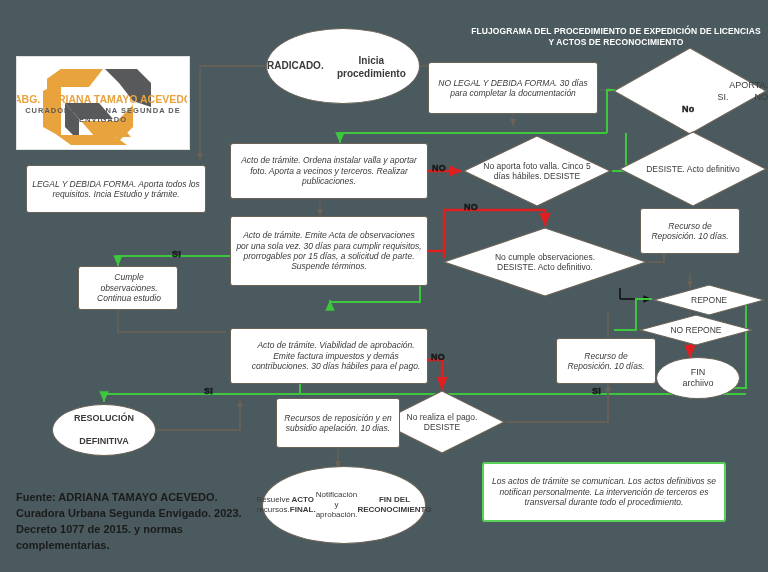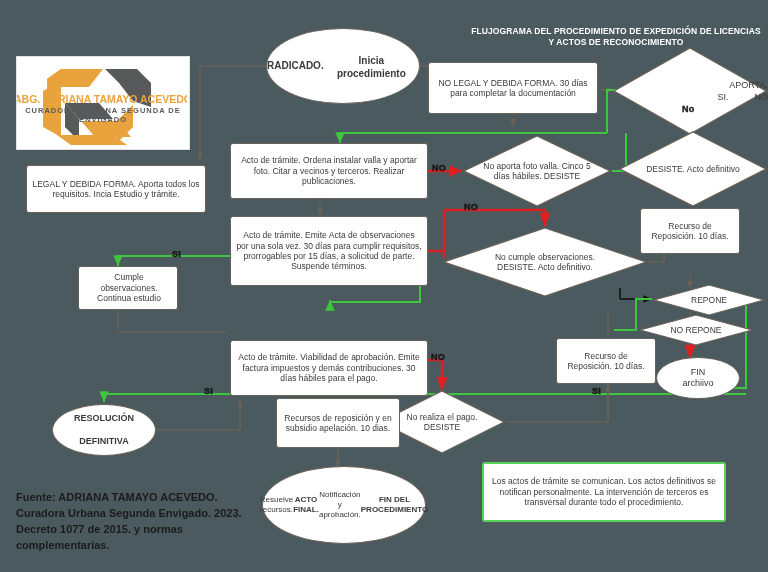--- a/index.html
+++ b/index.html
@@ -8,21 +8,21 @@
     width:768px;height:572px;
     background:#4a5a5e;
     font-family:"Liberation Sans", sans-serif;
     overflow:hidden;
   }
   #stage{position:relative;width:768px;height:572px;}
   svg#wires{position:absolute;left:0;top:0;width:768px;height:572px;}
   .node{position:absolute;box-sizing:border-box;background:#ffffff;
         color:#3a3a3a;display:flex;align-items:center;justify-content:center;
         text-align:center;line-height:1.22;}
-  .rect{border:1px solid #6b6257;border-radius:3px;padding:3px 5px;}
+  .rect{border:1px solid #6b6257;border-radius:3px;padding:3px 5px;font-style:italic;}
   .rect.green{border:2px solid #57d357;}
   .oval{border:1px solid #6b6257;border-radius:50%;}
   .diamond{background:transparent;border:none;}
   .diamond .dface{position:absolute;left:0;top:0;width:100%;height:100%;}
   .label{position:absolute;font-weight:bold;color:#1d1d1d;
          -webkit-text-stroke:0.4px #111;letter-spacing:0.2px;}
   #title{position:absolute;color:#ffffff;font-weight:bold;font-size:8.5px;
          text-align:center;line-height:1.35;letter-spacing:.1px;}
   #logo{position:absolute;background:#fff;border:1px solid #e2e2e2;}
   #logo svg{display:block;}
@@ -187,21 +187,21 @@
       <polygon points="75,2 148,39 75,76 2,39" fill="#ffffff" stroke="#6b6257" stroke-width="1.2"></polygon>
     </svg>
     <div style="position:absolute;left:0;top:0;width:100%;height:100%;display:flex;align-items:center;
                 justify-content:center;z-index:2;">
       <span class="t85" style="width:74%;text-align:center;color:#3a3a3a;">DESISTE. Acto definitivo</span>
     </div>
   </div>
 
   <div class="node rect t85" style="left:26px;top:165px;width:180px;height:48px;">LEGAL Y DEBIDA FORMA.  Aporta todos los requisitos. Incia Estudio y trámite.</div>
 
-  <div class="node rect t85" style="left:230px;top:143px;width:198px;height:56px;">Acto de trámite. Ordena instalar valla y aportar foto. Citar a vecinos y terceros. Realizar publicaciones.</div>
+  <div class="node rect t85" style="left:230px;top:143px;width:198px;height:56px;">Acto de trámite. Ordena instalar valla y aportar foto. Aporta a vecinos y terceros. Realizar publicaciones.</div>
 
   <div class="diamond" style="position:absolute;left:462px;top:134px;width:150px;height:74px;">
     <svg class="dface" viewBox="0 0 150 74" preserveAspectRatio="none">
       <polygon points="75,2 148,37 75,72 2,37" fill="#ffffff" stroke="#6b6257" stroke-width="1.2"></polygon>
     </svg>
     <div style="position:absolute;left:0;top:0;width:100%;height:100%;display:flex;align-items:center;
                 justify-content:center;z-index:2;">
       <span class="t85" style="width:80%;text-align:center;color:#3a3a3a;">No aporta foto valla. Cinco 5 días hábiles. DESISTE</span>
     </div>
   </div>
@@ -235,21 +235,21 @@
   <div class="diamond" style="position:absolute;left:638px;top:314px;width:116px;height:32px;">
     <svg class="dface" viewBox="0 0 116 32" preserveAspectRatio="none">
       <polygon points="58,1 114,16 58,31 2,16" fill="#ffffff" stroke="#6b6257" stroke-width="1.2"></polygon>
     </svg>
     <div style="position:absolute;left:0;top:0;width:100%;height:100%;display:flex;align-items:center;
                 justify-content:center;z-index:2;">
       <span class="t85" style="color:#3a3a3a;">NO REPONE</span>
     </div>
   </div>
 
-  <div class="node rect t85" style="left:230px;top:340px;width:198px;height:56px;">Acto de trámite. Viabilidad de aprobación. Emite factura impuestos y demás contribuciones. 30 días hábiles para el pago.</div>
+  <div class="node rect t85" style="left:230px;top:328px;width:198px;height:56px;padding-left:19px;">Acto de trámite. Viabilidad de aprobación. Emite factura impuestos y demás contribuciones. 30 días hábiles para el pago.</div>
 
   <div class="node rect t85" style="left:556px;top:338px;width:100px;height:46px;">Recurso de Reposición. 10 días.</div>
 
   <div class="node oval t9" style="left:656px;top:357px;width:84px;height:42px;flex-direction:column;">
     <span>FIN</span>
     <span>archiivo</span>
   </div>
 
   <div class="diamond" style="position:absolute;left:378px;top:389px;width:128px;height:66px;">
     <svg class="dface" viewBox="0 0 128 66" preserveAspectRatio="none">
@@ -265,21 +265,21 @@
 
   <div class="node oval t9 b" style="left:52px;top:404px;width:104px;height:52px;flex-direction:column;">
     <span>RESOLUCIÓN</span>
     <span style="margin-top:12px;">DEFINITIVA</span>
   </div>
 
   <div class="node oval t8" style="left:262px;top:466px;width:164px;height:78px;flex-direction:row;">
     <span>Resuelve recursos.</span>
     <span class="b">ACTO FINAL.</span>
     <span>Notificación y aprobación.</span>
-    <span class="b">FIN DEL PROCEDIMIENTO</span>
+    <span class="b">FIN DEL RECONOCIMIENTO</span>
   </div>
 
   <div class="node rect green t85" style="left:482px;top:462px;width:244px;height:60px;">Los actos de trámite se comunican. Los actos definitivos se notifican personalmente. La intervención de terceros es transversal durante todo el procedimiento.</div>
 
   <div class="label t9" style="left:682px;top:104px;">No</div>
   <div class="label t9" style="left:432px;top:163px;">NO</div>
   <div class="label t9" style="left:464px;top:202px;">NO</div>
   <div class="label t9" style="left:431px;top:352px;">NO</div>
   <div class="label t9" style="left:172px;top:249px;">SI</div>
   <div class="label t9" style="left:204px;top:386px;">SI</div>

